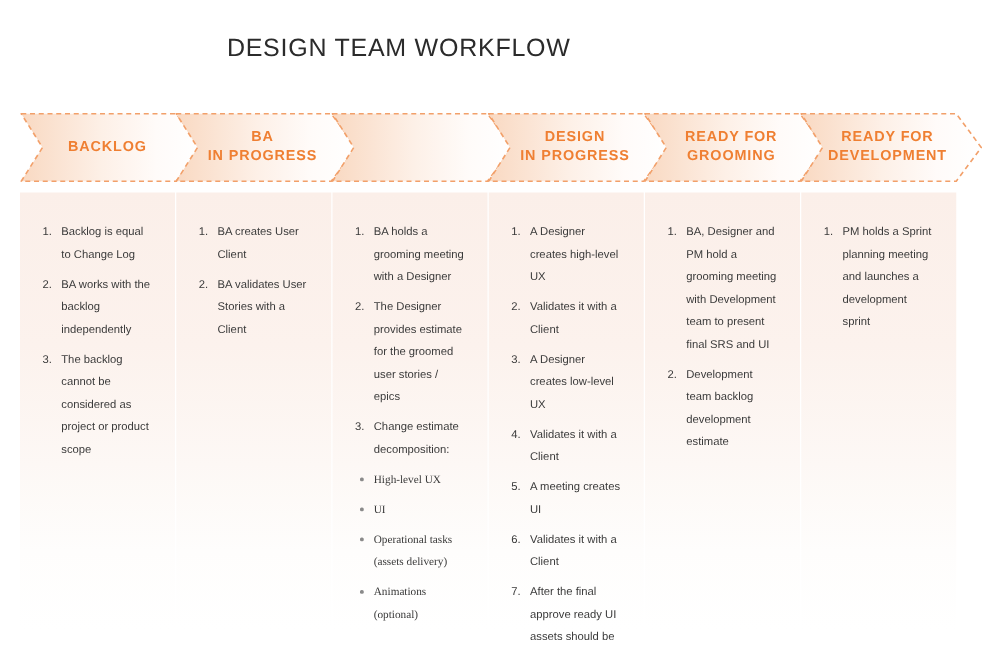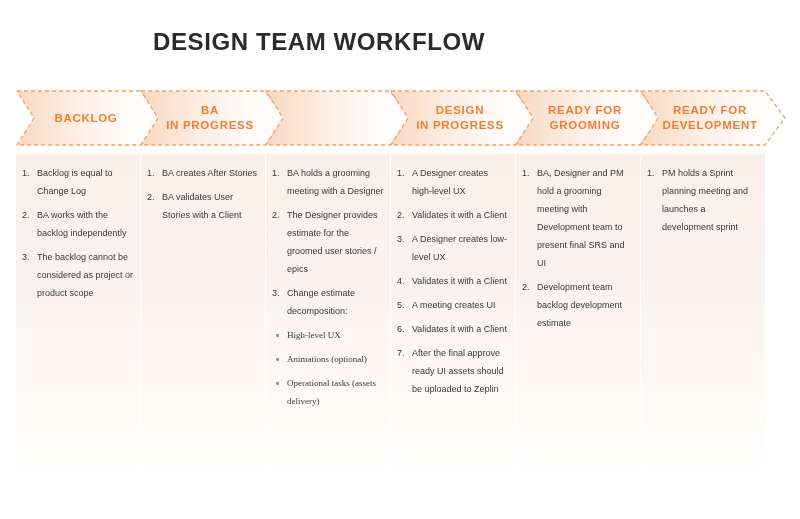--- a/index.html
+++ b/index.html
@@ -15,22 +15,22 @@
     position: relative;
   }
 
   
   .page-title {
     position: absolute;
     top: 28px;
     left: 0;
     width: 638px;
     text-align: center;
-    font-size: 24px;
-    font-weight: bold;
+    font-size: 20px;
+    font-weight: normal;
     letter-spacing: 0.6px;
     color: #2b2b2b;
   }
 
   
   .board {
     position: absolute;
     top: 90px;
     left: 16px;
     width: 768px;
@@ -94,21 +94,21 @@
         #fcf2ed 35%,
         #fdf8f5 62%,
         #fefdfc 82%,
         #ffffff 100%);
     padding: 10px 6px 0 6px;
     box-sizing: border-box;
   }
 
   ol.task-list {
     list-style: none;
-    margin: 0;
+    margin: 12px;
     padding: 0;
     counter-reset: taskcounter;
   }
   ol.task-list > li.task {
     counter-increment: taskcounter;
     position: relative;
     padding-left: 15px;
     margin-bottom: 6px;
     font-size: 9px;
     line-height: 18px;
@@ -187,21 +187,21 @@
           </defs>
           <path d="M1,1 L125,1 L145,28 L125,55 L1,55 L18,28 Z" fill="url(#chevgrad1)" stroke="#f2a06a" stroke-width="1.3" stroke-dasharray="4 3" stroke-linejoin="round"></path>
         </svg>
         <div class="chevron-label">
           <span>BA</span>
           <span>IN PROGRESS</span>
         </div>
       </div>
       <div class="col-body">
         <ol class="task-list">
-          <li class="task-list-entry task">BA creates After Stories</li>
+          <li class="task-list-entry task">BA creates User Client</li>
           <li class="task-list-entry task">BA validates User Stories with a Client</li>
         </ol>
       </div>
     </div>
     <div class="column">
       <div class="chevron-wrap">
         <svg class="chevron-svg" viewBox="0 0 146 56" preserveAspectRatio="none">
           <defs>
             <linearGradient id="chevgrad2" x1="0" y1="0" x2="1" y2="0">
               <stop offset="0%" stop-color="#f9d9c2"></stop>
@@ -212,22 +212,23 @@
           </defs>
           <path d="M1,1 L125,1 L145,28 L125,55 L1,55 L18,28 Z" fill="url(#chevgrad2)" stroke="#f2a06a" stroke-width="1.3" stroke-dasharray="4 3" stroke-linejoin="round"></path>
         </svg>
       </div>
       <div class="col-body">
         <ol class="task-list">
           <li class="task-list-entry task">BA holds a grooming meeting with a Designer</li>
           <li class="task-list-entry task">The Designer provides estimate for the groomed user stories / epics</li>
           <li class="task-list-entry task">Change estimate decomposition:</li>
           <li class="task-list-entry subtask">High-level UX</li>
+          <li class="task-list-entry subtask">UI</li>
+          <li class="task-list-entry subtask">Operational tasks (assets delivery)</li>
           <li class="task-list-entry subtask">Animations (optional)</li>
-          <li class="task-list-entry subtask">Operational tasks (assets delivery)</li>
         </ol>
       </div>
     </div>
     <div class="column">
       <div class="chevron-wrap">
         <svg class="chevron-svg" viewBox="0 0 146 56" preserveAspectRatio="none">
           <defs>
             <linearGradient id="chevgrad3" x1="0" y1="0" x2="1" y2="0">
               <stop offset="0%" stop-color="#f9d9c2"></stop>
               <stop offset="45%" stop-color="#fdf0e7"></stop>

